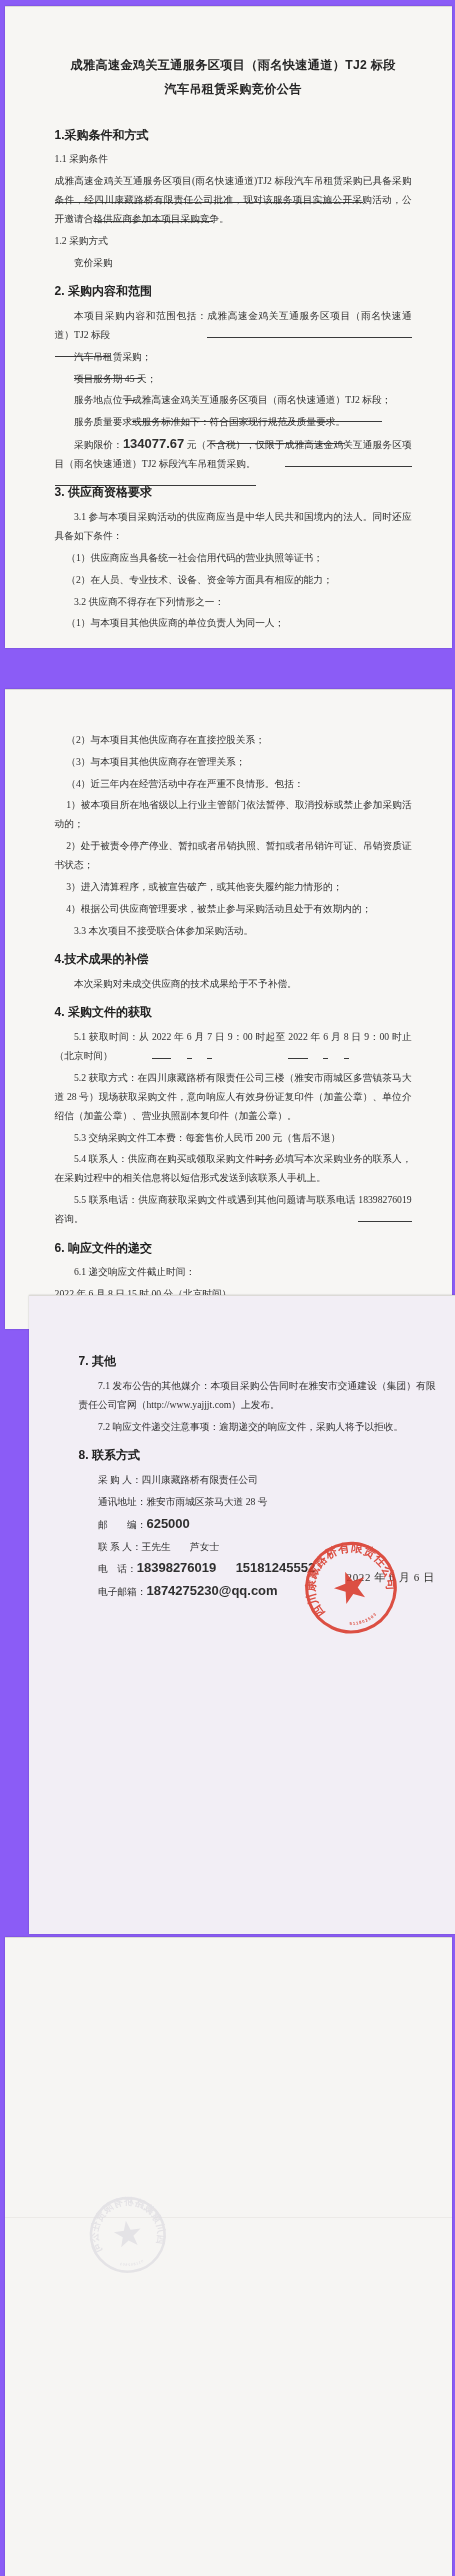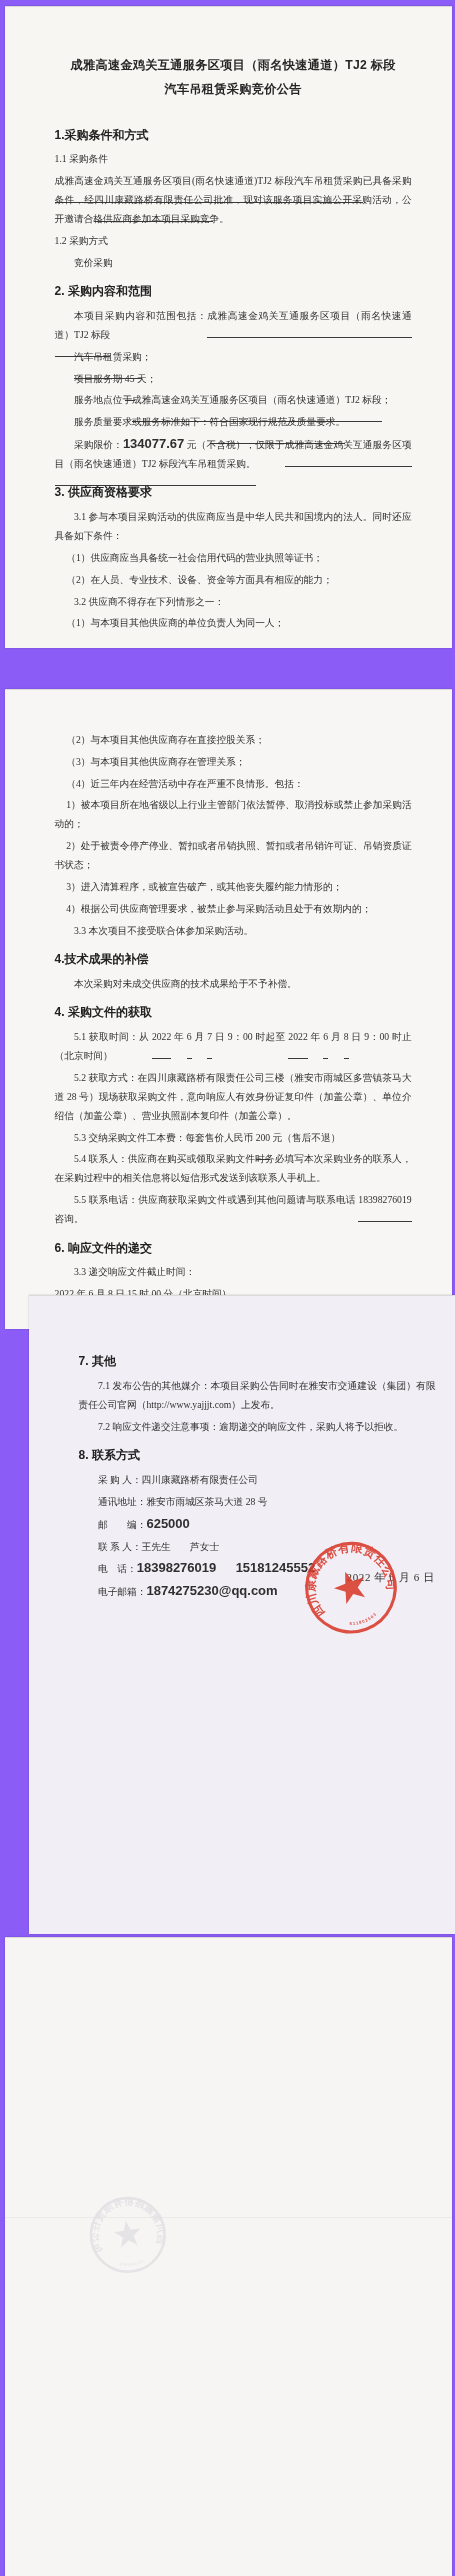--- a/index.html
+++ b/index.html
@@ -71,21 +71,21 @@
         <p class="para ind2"><span>3.3 本次项目不接受联合体参加采购活动。</span></p>
         <div class="sec-h"><span>4.技术成果的补偿</span></div>
         <p class="para ind2"><span>本次采购对未成交供应商的技术成果给于不予补偿。</span></p>
         <div class="sec-h"><span>4. 采购文件的获取</span></div>
         <p class="para ind2"><span>5.1 获取时间：从 </span><span class="u">2022</span><span> 年 </span><span class="u">6</span><span> 月 </span><span class="u">7</span><span> 日 9：00 时起至 </span><span class="u">2022</span><span> 年 </span><span class="u">6</span><span> 月 </span><span class="u">8</span><span> 日 9：00 时止（北京时间）</span></p>
         <p class="para ind2"><span>5.2 获取方式：在四川康藏路桥有限责任公司三楼（雅安市雨城区多营镇茶马大道 28 号）现场获取采购文件，意向响应人有效身份证复印件（加盖公章）、单位介绍信（加盖公章）、营业执照副本复印件（加盖公章）。</span></p>
         <p class="para ind2"><span>5.3 交纳采购文件工本费：每套售价人民币 </span><span class="u">200</span><span> 元（售后不退）</span></p>
         <p class="para ind2"><span>5.4 联系人：供应商在购买或领取采购文件时务必填写本次采购业务的联系人，在采购过程中的相关信息将以短信形式发送到该联系人手机上。</span></p>
         <p class="para ind2"><span>5.5 联系电话：供应商获取采购文件或遇到其他问题请与联系电话 </span><span class="u">18398276019</span><span> 咨询。</span></p>
         <div class="sec-h"><span>6. 响应文件的递交</span></div>
-        <p class="para ind2"><span>3.3 递交响应文件截止时间：</span></p>
+        <p class="para ind2"><span>6.1 递交响应文件截止时间：</span></p>
         <p class="para ind0"><span class="u">2022</span><span> 年 </span><span class="u">6</span><span> 月 </span><span class="u">8</span><span> 日 </span><span class="u">15</span><span> 时 </span><span class="u">00</span><span> 分（北京时间），</span></p>
         <p class="para ind2"><span>6.2 递交地址：指派专人送达至</span><span class="b">雅安市雨城区北环东路 308 号一楼交建集团采购中心。</span></p>
       </div>
   </div>
 
   <div class="page page-3">
     <div class="content">
         <div class="sec-h"><span>7. 其他</span></div>
         <p class="para ind2"><span>7.1 发布公告的其他媒介：本项目采购公告同时在雅安市交通建设（集团）有限责任公司官网（http://www.yajjjt.com）上发布。</span></p>
         <p class="para ind2"><span>7.2 响应文件递交注意事项：逾期递交的响应文件，采购人将予以拒收。</span></p>

